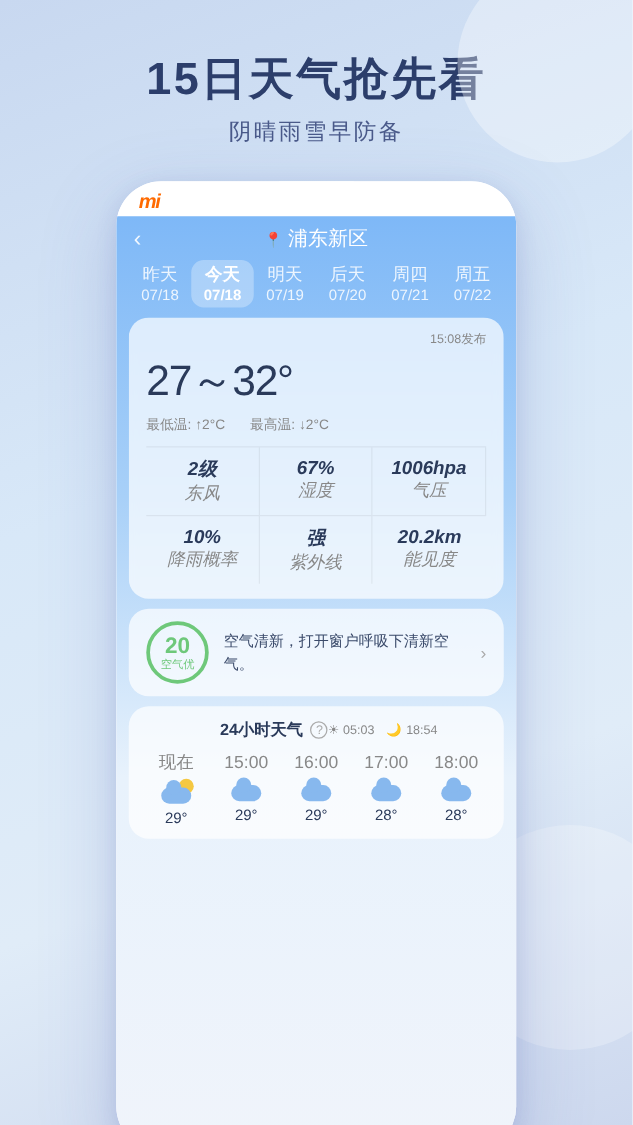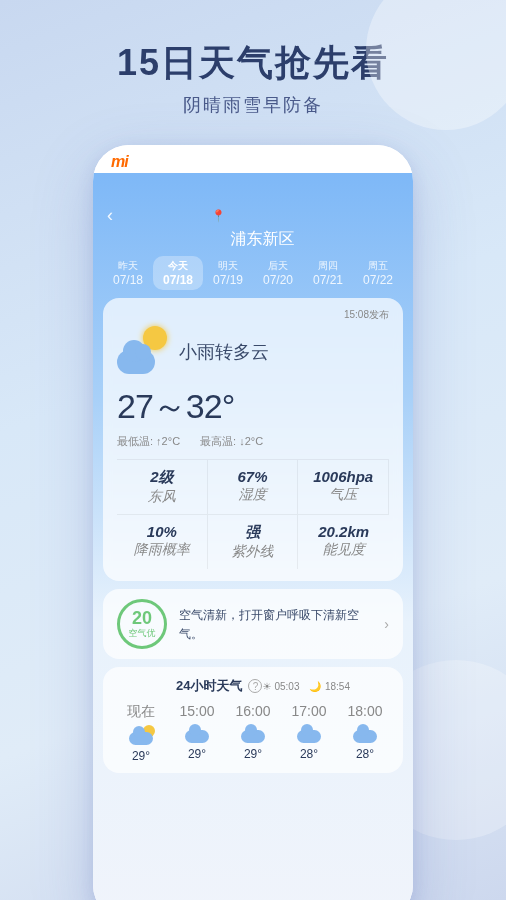--- a/index.html
+++ b/index.html
@@ -119,41 +119,40 @@
       gap: 4px;
     }
     .location-pin {
       font-size: 12px;
       color: #fff;
     }
     .location-name {
       font-size: 16px;
       color: #fff;
       font-weight: 500;
-      margin-top: 48px;
     }
 
     
     .day-tabs {
       display: flex;
       padding: 0 10px;
       gap: 0;
       margin-bottom: 8px;
     }
     .day-tab {
       flex: 1;
       text-align: center;
       padding: 3px 0;
       border-radius: 10px;
     }
     .day-tab.active {
       background: rgba(255,255,255,0.3);
     }
     .day-tab-name {
-      font-size: 10px;
+      font-size: 14px;
       color: rgba(255,255,255,0.85);
       display: block;
       text-align: center;
     }
     .day-tab.active .day-tab-name {
       color: #fff;
       font-weight: 600;
     }
     .day-tab-date {
       font-size: 12px;
@@ -476,27 +475,20 @@
         <span class="day-tab-date">07/21</span>
       </div>
       <div class="day-tab">
         <span class="day-tab-name">周五</span>
         <span class="day-tab-date">07/22</span>
       </div>
     </div>
 
     <div class="weather-card">
       <div class="publish-time">15:08发布</div>
-      <div class="weather-main">
-        <div class="weather-icon-large">
-          <div class="sun-icon"></div>
-          <div class="cloud-blue"></div>
-        </div>
-        <div class="weather-desc">小雨转多云</div>
-      </div>
       <div class="temp-range">27～32°</div>
       <div class="temp-compare">
         <span>最低温: ↑2°C</span>
         <span>最高温: ↓2°C</span>
       </div>
       <div class="stats-grid">
         <div class="stat-cell">
           <span class="stat-value">2级</span>
           <span class="stat-label">东风</span>
         </div>

